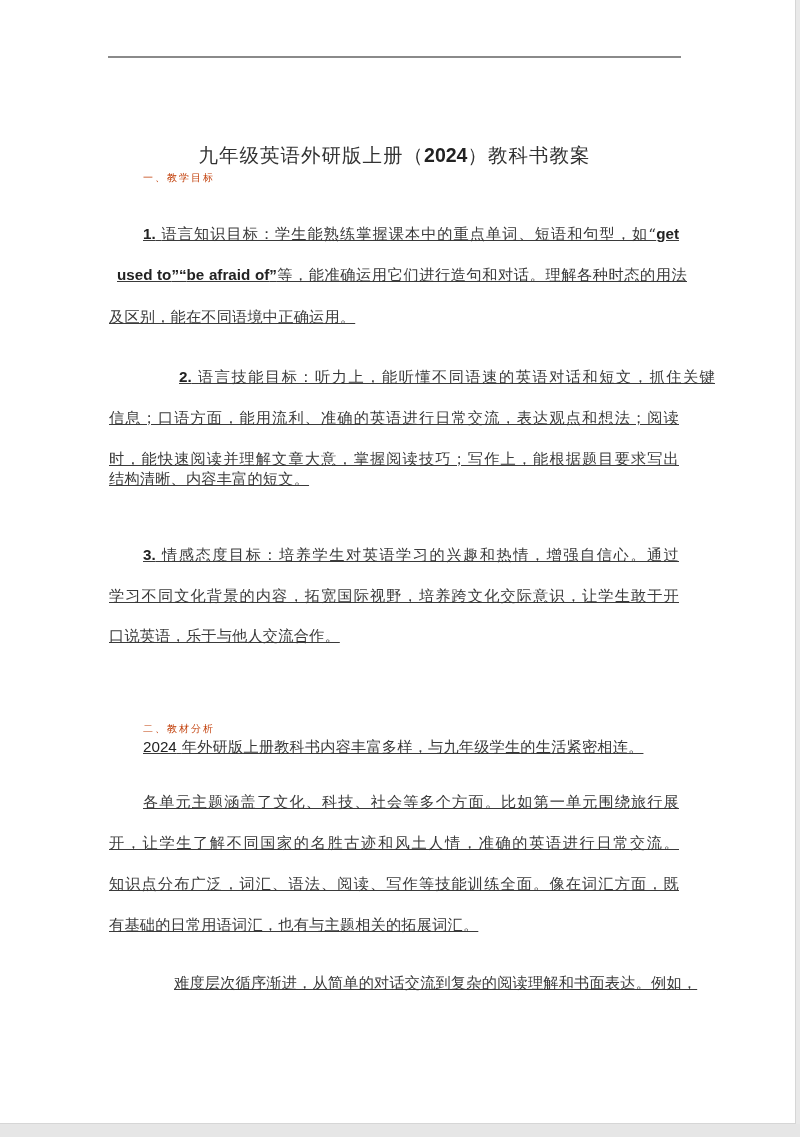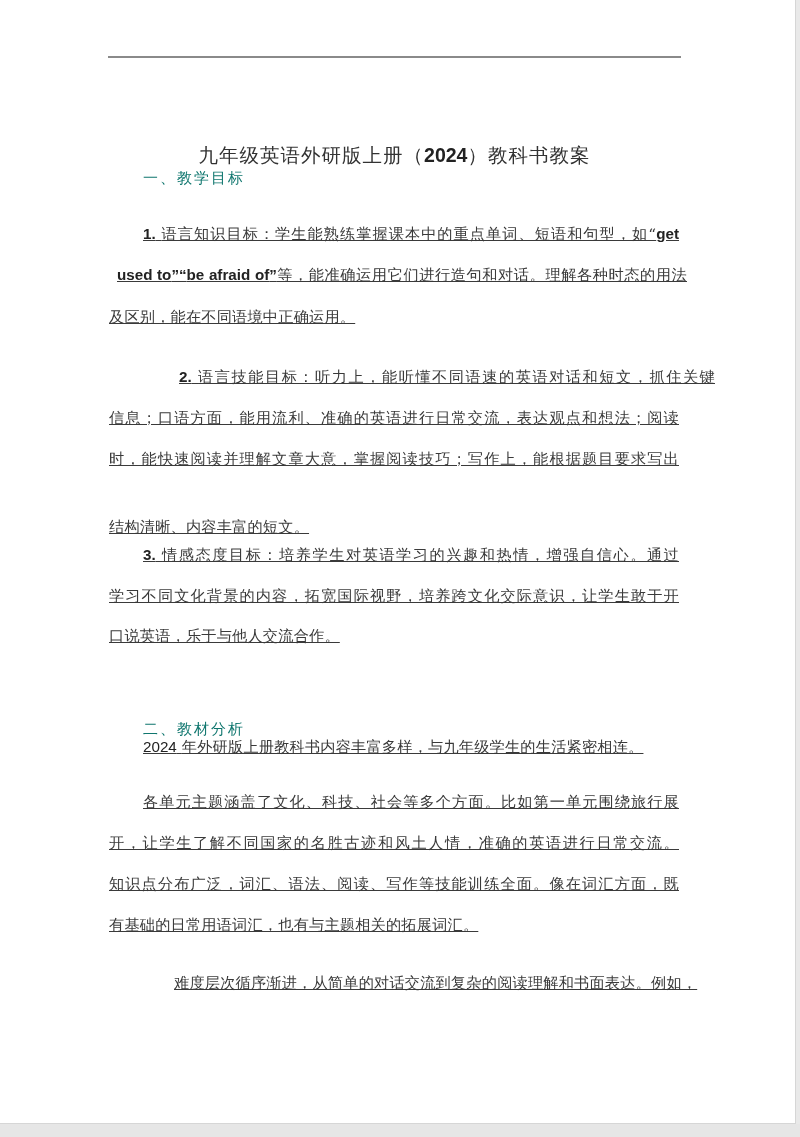--- a/index.html
+++ b/index.html
@@ -85,22 +85,22 @@
       width: 536px;
     }
     .line.last {
       text-align-last: left;
     }
     .heading {
       position: absolute;
       left: 34px;
       white-space: nowrap;
       line-height: 22px;
-      font-size: 15px;
-      color: #0f766e;
+      font-size: 10px;
+      color: #c2410c;
       letter-spacing: 2px;
     }
     .latin {
       font-family: "Liberation Sans", sans-serif;
       color: #222;
       letter-spacing: 0;
     }
     .latin.bold {
       font-weight: bold;
     }
@@ -131,21 +131,21 @@
 
     <div class="heading" style="top:167px;">一、教学目标</div>
 
     <div class="line indent" style="top:223px;"><span class="latin bold">1.</span> <span>语言知识目标：学生能熟练掌握课本中的重点单词、短语和句型，如“</span><span class="latin bold">get</span></div>
     <div class="line" style="top:264px;margin-left:8px;"><span class="latin bold">used to</span><span class="latin bold">”“</span><span class="latin bold">be afraid of</span><span class="latin bold">”</span><span>等，能准确运用它们进行造句和对话。理解各种时态的用法</span></div>
     <div class="line last" style="top:306px;">及区别，能在不同语境中正确运用。</div>
 
     <div class="line indent" style="top:366px;margin-left:36px;"><span class="latin bold">2.</span> <span>语言技能目标：听力上，能听懂不同语速的英语对话和短文，抓住关键</span></div>
     <div class="line" style="top:407px;">信息；口语方面，能用流利、准确的英语进行日常交流，表达观点和想法；阅读</div>
     <div class="line" style="top:448px;">时，能快速阅读并理解文章大意，掌握阅读技巧；写作上，能根据题目要求写出</div>
-    <div class="line last" style="top:516px;">结构清晰、内容丰富的短文。</div>
+    <div class="line last" style="top:468px;">结构清晰、内容丰富的短文。</div>
 
     <div class="line indent" style="top:544px;"><span class="latin bold">3.</span> <span>情感态度目标：培养学生对英语学习的兴趣和热情，增强自信心。通过</span></div>
     <div class="line" style="top:585px;">学习不同文化背景的内容，拓宽国际视野，培养跨文化交际意识，让学生敢于开</div>
     <div class="line last" style="top:625px;">口说英语，乐于与他人交流合作。</div>
 
     <div class="heading" style="top:718px;">二、教材分析</div>
 
     <div class="line indent last" style="top:736px;"><span class="latin">2024</span> <span>年外研版上册教科书内容丰富多样，与九年级学生的生活紧密相连。</span></div>
 
     <div class="line indent" style="top:791px;">各单元主题涵盖了文化、科技、社会等多个方面。比如第一单元围绕旅行展</div>

